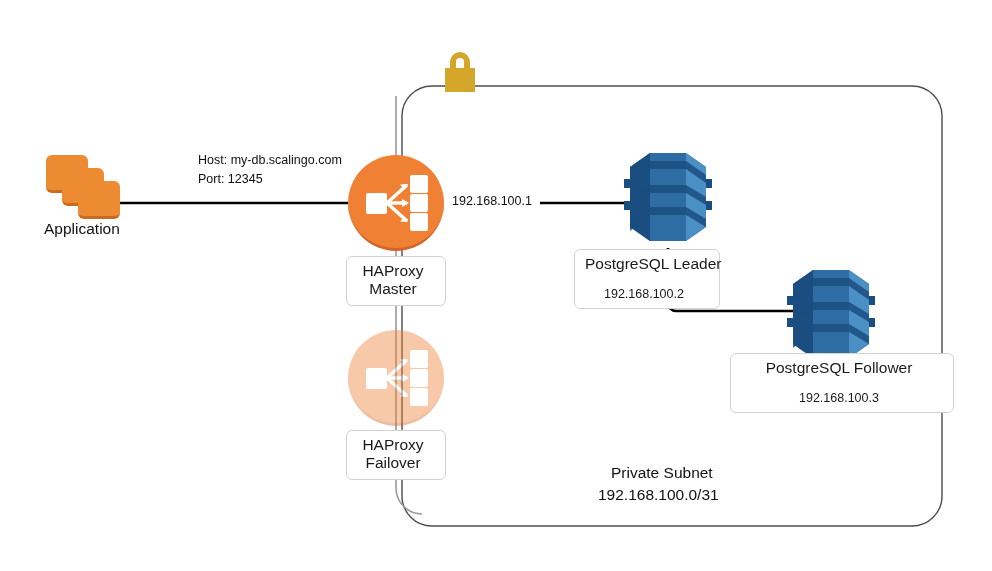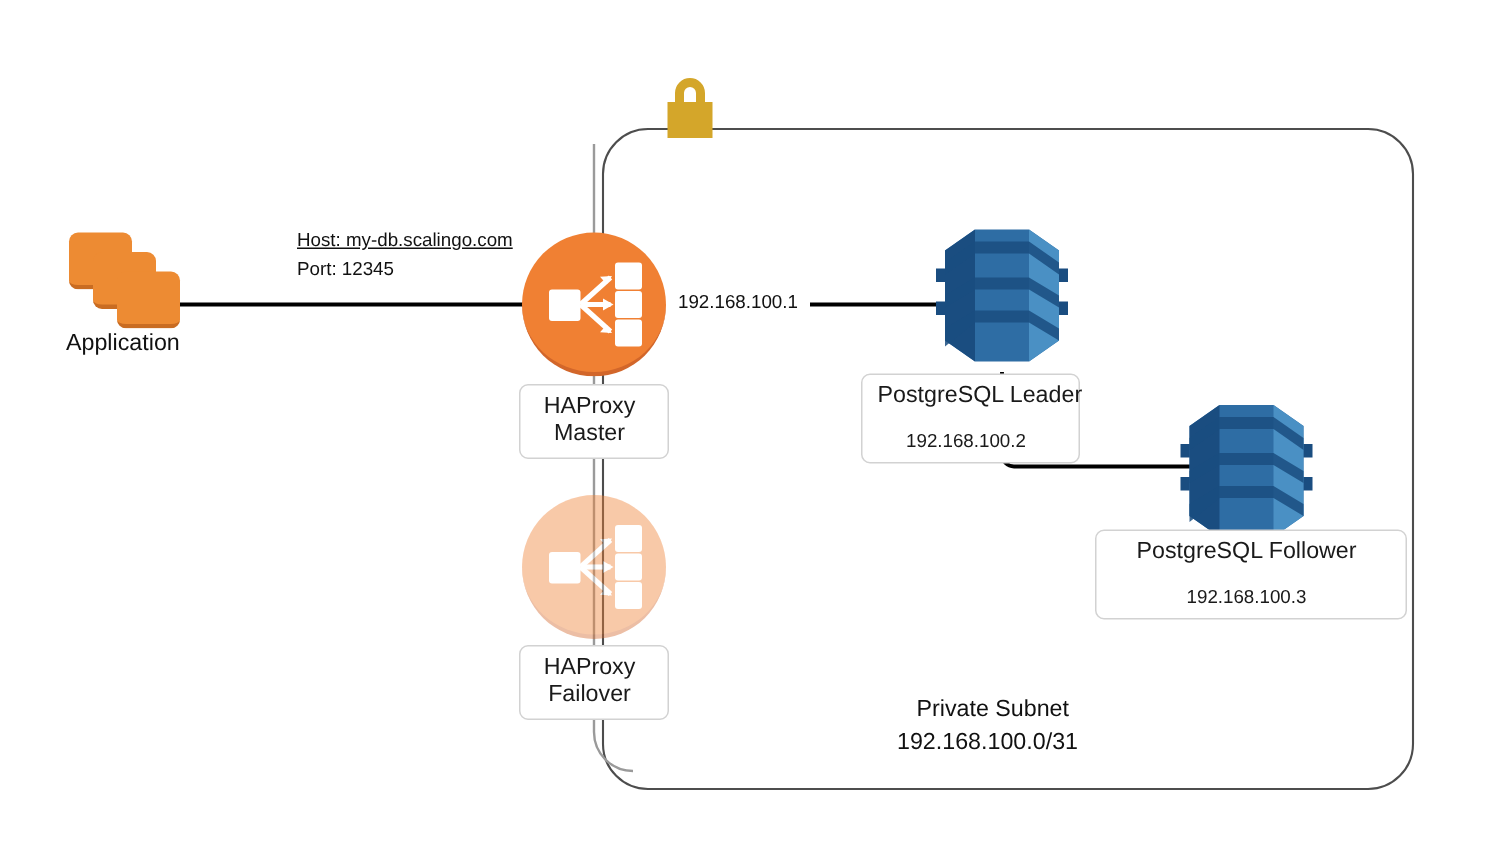--- a/index.html
+++ b/index.html
@@ -80,21 +80,21 @@
     <rect x="11" y="23" width="30" height="24" fill="#D4A62A"></rect>
   </svg>
 
   <div class="appstack">
     <div class="appsq s1"></div>
     <div class="appsq s2"></div>
     <div class="appsq s3"></div>
   </div>
   <div class="plain" style="left:28px;top:220px;font-size:15.5px;margin-left:16px;">Application</div>
 
-  <div class="plain" style="left:198px;top:153px;font-size:12.5px;text-decoration:underline;">Host: my-db.scalingo.com</div>
+  <div class="plain" style="left:198px;top:153px;font-size:12.5px;">Host: my-db.scalingo.com</div>
   <div class="plain" style="left:198px;top:172px;font-size:12.5px;">Port: 12345</div>
 
   <div class="hap" style="left:348px;top:155px;">
     <div class="disc"></div>
     <svg viewBox="0 0 96 96">
       <rect x="18" y="38" width="21" height="21" rx="2" fill="#fff"></rect>
       <rect x="62" y="20" width="18" height="18" rx="2" fill="#fff"></rect>
       <rect x="62" y="39" width="18" height="18" rx="2" fill="#fff"></rect>
       <rect x="62" y="58" width="18" height="18" rx="2" fill="#fff"></rect>
       <path d="M 39 48 L 59 30" stroke="#fff" stroke-width="3.4" fill="none"></path>
@@ -158,21 +158,21 @@
       <rect x="82" y="34" width="10" height="9" fill="#1A4D80"></rect>
       <rect x="82" y="56" width="10" height="9" fill="#1A4D80"></rect>
       <path d="M 10 22 L 30 8 L 66 8 L 86 22 L 86 82 L 66 96 L 30 96 L 10 82 Z" fill="#2E6DA4"></path>
       <path d="M 10 22 L 30 8 L 30 96 L 10 82 Z" fill="#1A4D80"></path>
       <path d="M 66 8 L 86 22 L 86 82 L 66 96 Z" fill="#4A90C4"></path>
       <path d="M 10 30 L 30 16 L 66 16 L 86 30 L 86 38 L 66 24 L 30 24 L 10 38 Z" fill="#1A4D80" opacity=".85"></path>
       <path d="M 10 52 L 30 40 L 66 40 L 86 52 L 86 60 L 66 48 L 30 48 L 10 60 Z" fill="#1A4D80" opacity=".85"></path>
       <path d="M 10 74 L 30 62 L 66 62 L 86 74 L 86 82 L 66 70 L 30 70 L 10 86 Z" fill="#1A4D80" opacity=".85"></path>
     </svg>
   </div>
-  <div class="chip" style="left:730px;top:353px;width:208px;">
+  <div class="chip" style="left:730px;top:353px;width:224px;">
     <span class="t1">PostgreSQL Follower</span>
     <span class="t2">192.168.100.3</span>
   </div>
 
   <div class="plain" style="left:611px;top:464px;font-size:15.5px;">Private Subnet</div>
   <div class="plain" style="left:598px;top:486px;font-size:15.5px;">192.168.100.0/31</div>
 
 </div>
 
 </body></html>

